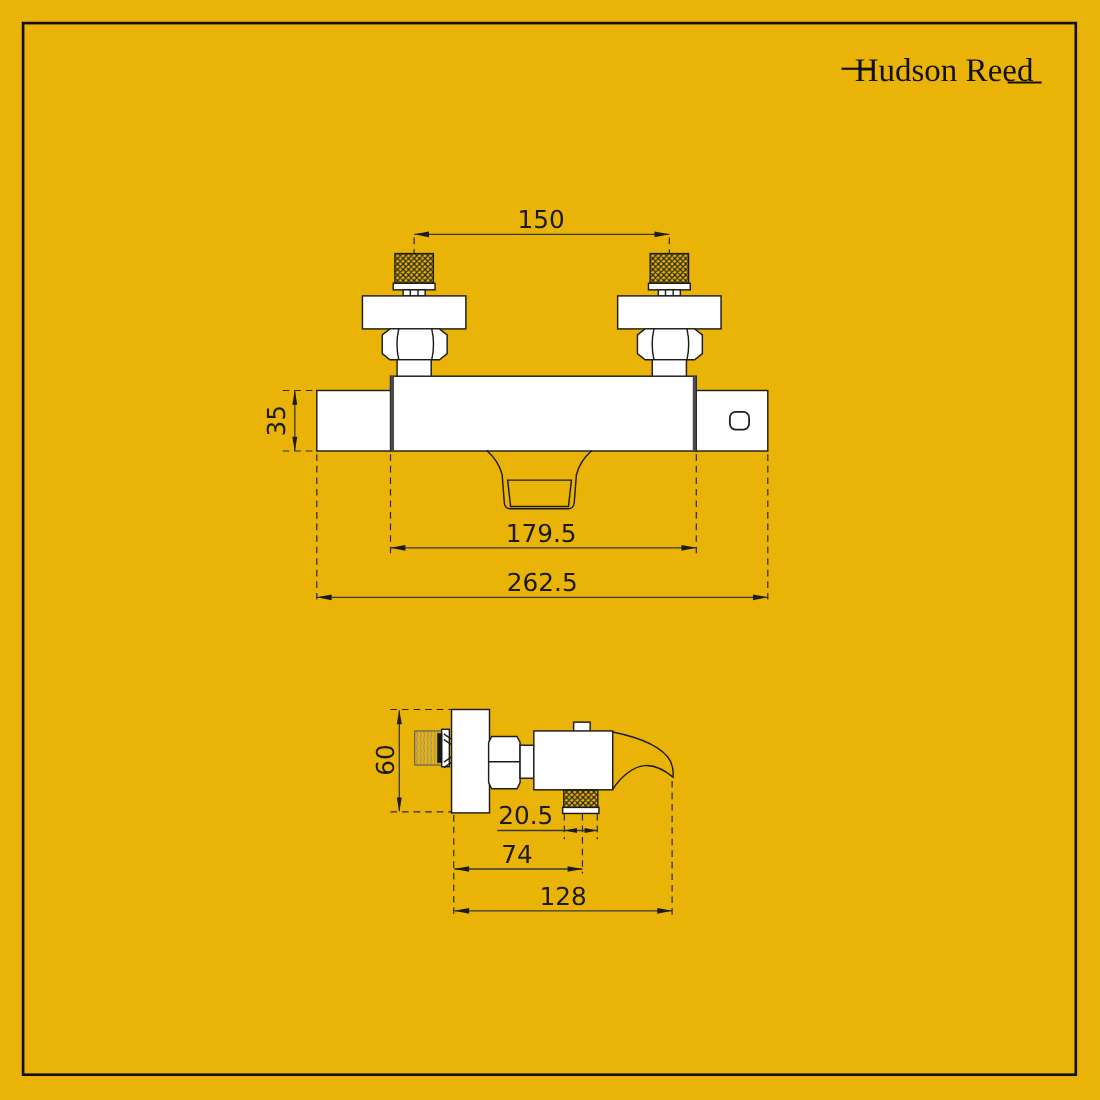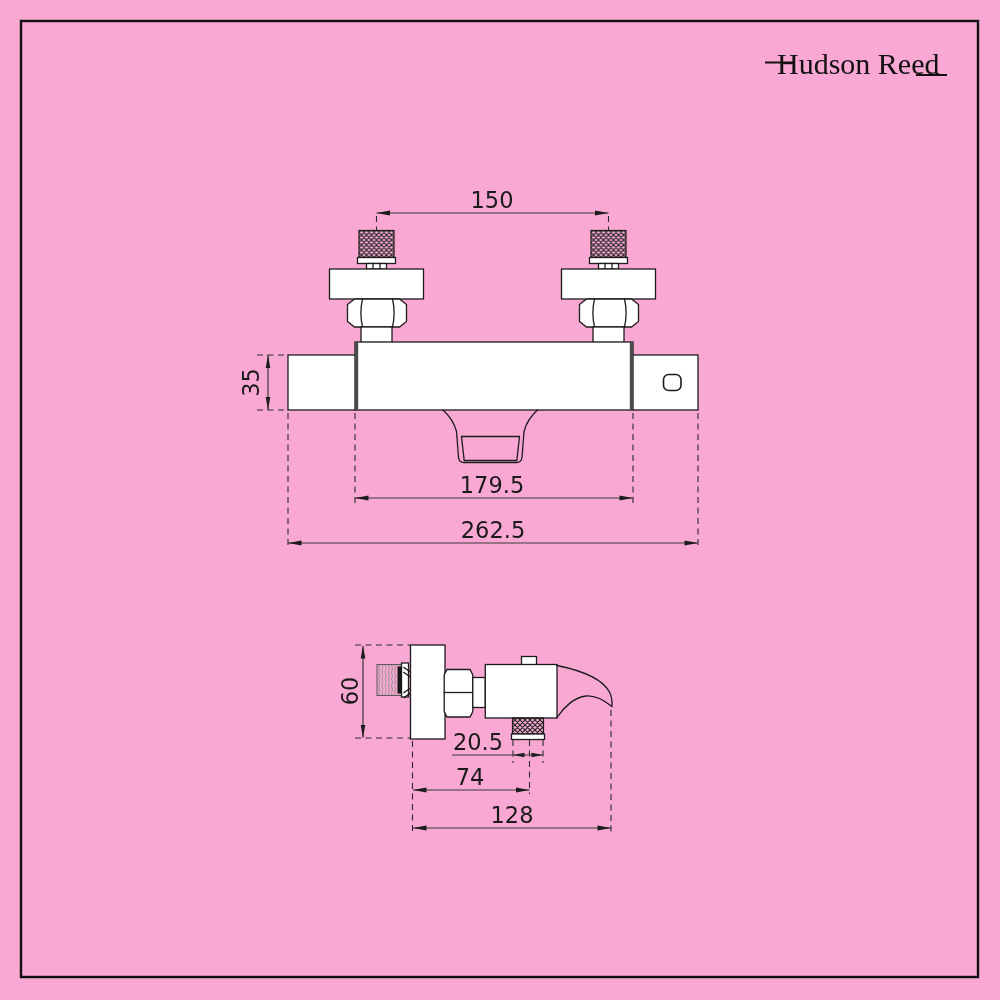--- a/index.html
+++ b/index.html
@@ -1,16 +1,16 @@
 <!DOCTYPE html>
 <html><head>
 <meta charset="utf-8">
 <style>
   html,body{margin:0;padding:0;background:#ffffff;}
-  .page{width:1000px;height:1000px;position:relative;background:#f9a8d4;overflow:hidden;}
+  .page{width:1000px;height:1000px;position:relative;background:#eab308;overflow:hidden;}
   svg{display:block;}
   .ln{stroke:#1c1c1c;stroke-width:1.3;fill:none;stroke-linecap:square;}
   .lnw{stroke:#1c1c1c;stroke-width:1.3;fill:#ffffff;}
   .thick{stroke:#4a4a4a;stroke-width:3.2;fill:none;}
   .dim{stroke:#3a3a3a;stroke-width:1.2;fill:none;}
   .dash{stroke:#2a2a2a;stroke-width:1.1;fill:none;stroke-dasharray:6 4.5;}
   .arr{fill:#1c1c1c;stroke:none;}
   .txt{font-family:"DejaVu Sans","Liberation Sans",sans-serif;font-size:22.5px;fill:#1a1a1a;}
   .logoTxt{font-family:"Liberation Serif","DejaVu Serif",serif;font-size:30px;fill:#111;}
 </style>

